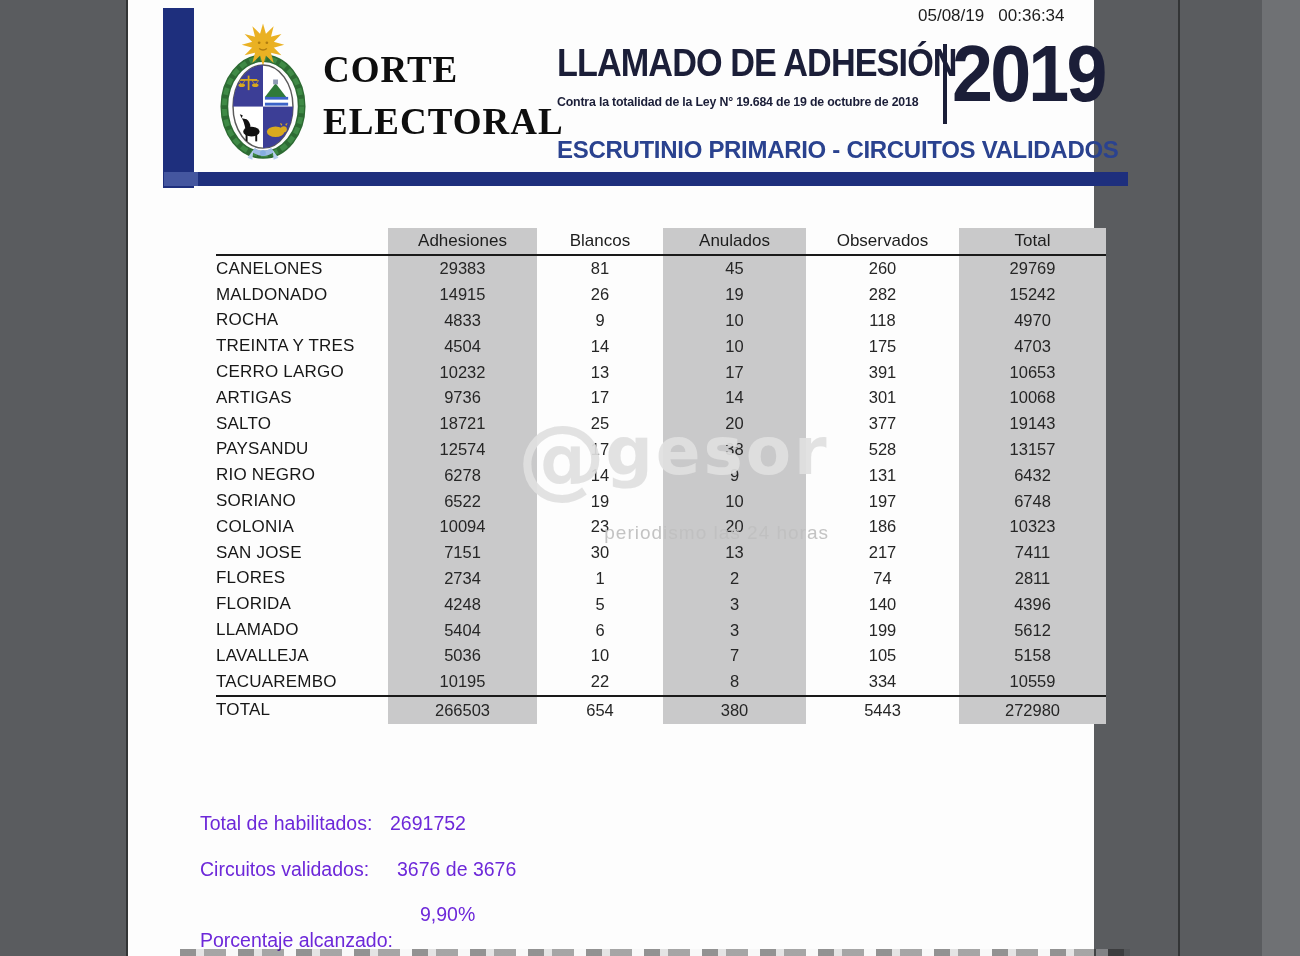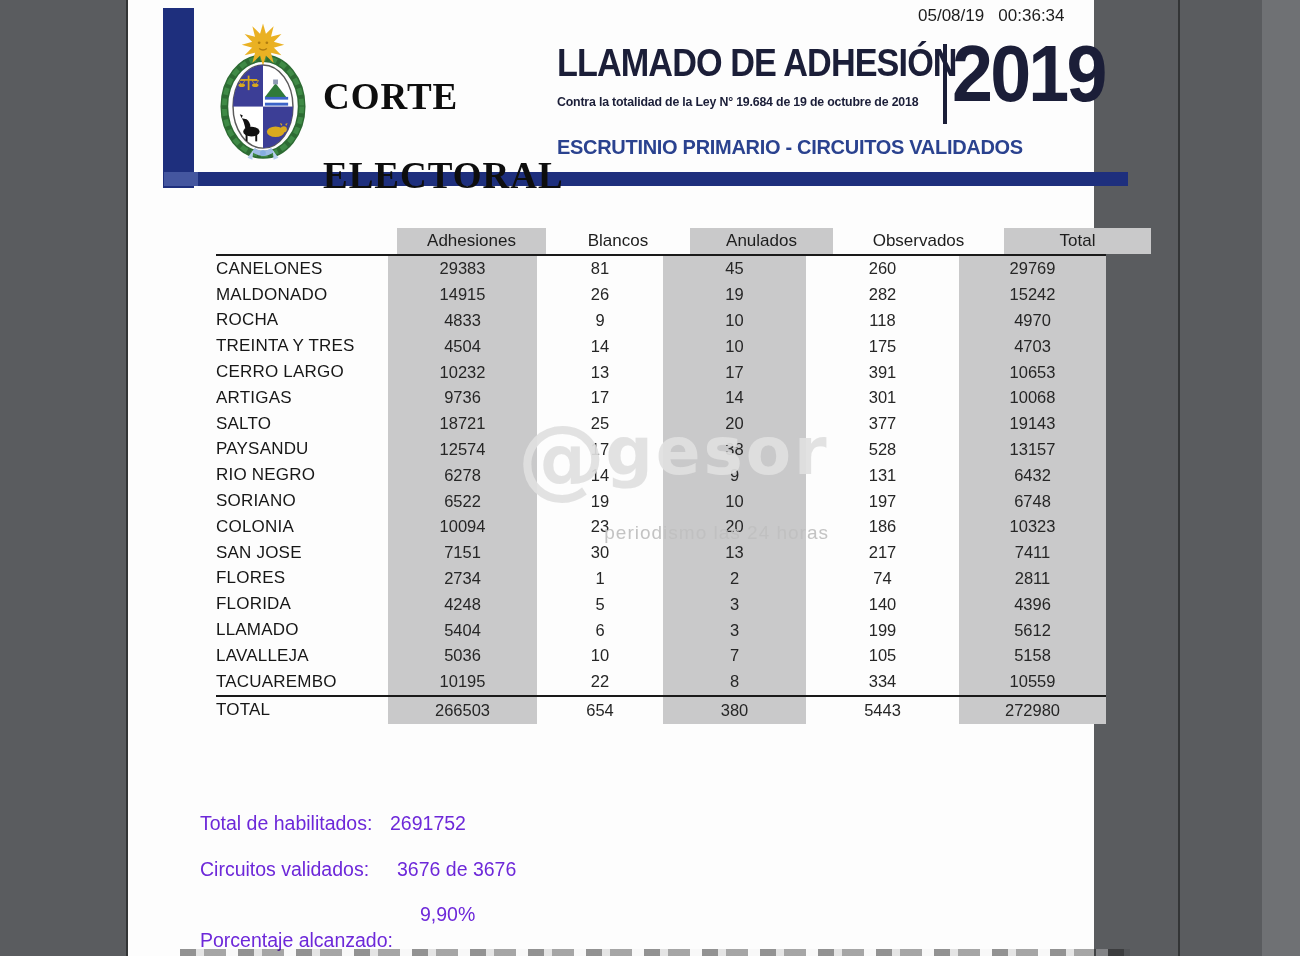--- a/index.html
+++ b/index.html
@@ -17,39 +17,39 @@
   .page{left:128px;top:0;width:966px;height:956px;background:#fdfdfd;}
   
   .vbar{left:35px;top:8px;width:31px;height:180px;background:#1e2f7d;}
   .hbar{left:42px;top:172px;width:958px;height:14px;background:#1e2f7d;}
   .hbar-light{left:36px;top:172px;width:34px;height:14px;background:#44569f;}
   
   .timestamp{left:790px;top:6px;font-size:17px;color:#1d1d1d;white-space:pre;}
   
   .org{left:195px;top:44px;font-family:"Liberation Serif",serif;font-weight:700;
        font-size:37px;color:#0e0e0e;letter-spacing:1px;line-height:52px;}
-  .org span{display:block;margin-top:27px;}
+  .org span{display:block;}
   
   .doc-title{left:429px;top:42px;font-weight:700;font-size:38px;color:#1b1e38;
              letter-spacing:-1px;white-space:nowrap;transform:scaleX(.9);transform-origin:left top;}
   .doc-subtitle{left:429px;top:94px;font-weight:700;font-size:13px;color:#1b1e38;
                 letter-spacing:-.2px;white-space:nowrap;transform:scaleX(.95);transform-origin:left top;}
   .title-divider{left:815px;top:44px;width:3.5px;height:80px;background:#1b1e38;}
   .year{left:824px;top:26px;font-weight:700;font-size:80px;color:#1b1e38;
         letter-spacing:-3px;line-height:1.2;transform:scaleX(.92);transform-origin:left top;}
-  .section-title{left:429px;top:136px;font-weight:700;font-size:20px;color:#2a428f;
+  .section-title{left:429px;top:136px;font-weight:700;font-size:24px;color:#2a428f;
                  letter-spacing:-.3px;white-space:nowrap;}
   
   .table{left:88px;top:228px;width:890px;}
   .trow{display:grid;grid-template-columns:172px 149px 126px 143px 153px 147px;height:25.8px;}
   .trow>div{display:flex;align-items:center;justify-content:center;height:100%;
             font-size:16.5px;color:#262626;}
   .trow>.dept{justify-content:flex-start;font-size:17px;color:#171717;letter-spacing:.2px;}
   .trow>.stripe{background:#c9c9ca;}
-  .thead{height:26px;border-bottom:2.5px solid #1a1a1a;gap:9px;}
+  .thead{height:26px;border-bottom:2.5px solid #1a1a1a;}
   .thead>div{font-size:17px;color:#1d1d1d;}
   .trow-total{border-top:2.5px solid #1a1a1a;height:27px;}
   
   .summary{left:72px;top:812px;font-size:19.5px;color:#6d28d9;}
   .sline{display:flex;margin-bottom:22.5px;}
   .sline .lab{display:inline-block;}
   .sline.s0 .lab{min-width:190px;}
   .sline.s1 .lab{min-width:197px;}
   .sline.s2 .lab{min-width:220px;margin-top:26px;}
   

